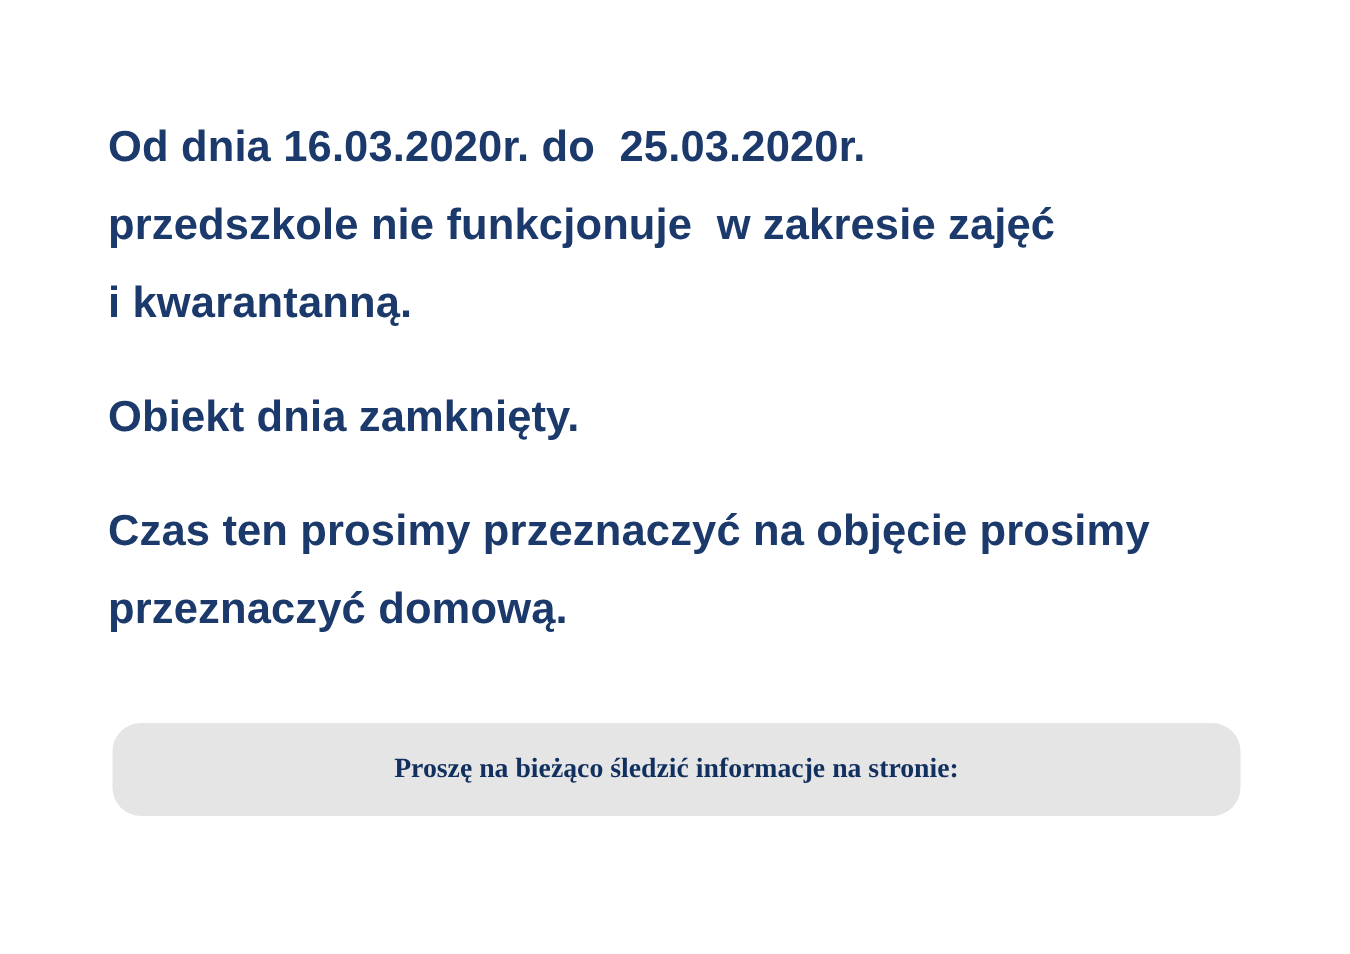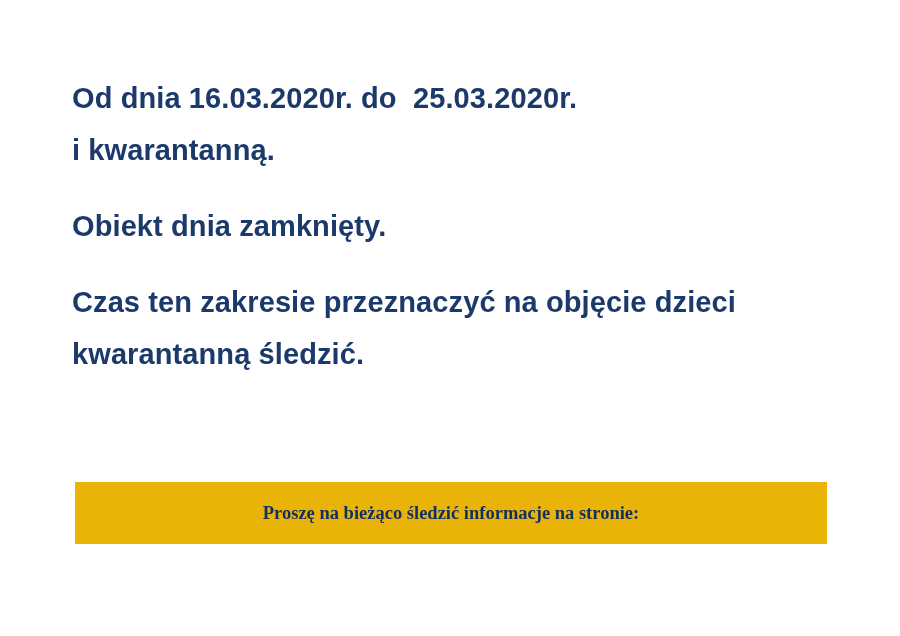--- a/index.html
+++ b/index.html
@@ -46,26 +46,27 @@
     display: block;
     white-space: pre-wrap;
   }
 
   .note-box {
     position: absolute;
     left: 75px;
     top: 482px;
     width: 752px;
     height: 62px;
-    background: #eab308;
+    background: #e5e5e5;
     box-sizing: border-box;
     display: flex;
     flex-direction: column;
     align-items: center;
     justify-content: center;
+    border-radius: 19px;
   }
 
   .note-line {
     display: block;
     color: #12305f;
     font-family: "Liberation Serif", serif;
     font-weight: bold;
     font-size: 18.5px;
     line-height: 26px;
     text-align: center;
@@ -74,30 +75,31 @@
 </style>
 </head>
 <body>
 
 <div class="announcement">
 
   <div class="body-text">
 
     <p class="para">
       <span class="para-line">Od dnia 16.03.2020r. do  25.03.2020r.</span>
+      <span class="para-line">przedszkole nie funkcjonuje  w zakresie zajęć</span>
       <span class="para-line">i kwarantanną.</span>
     </p>
 
     <p class="para">
       <span class="para-line">Obiekt dnia zamknięty.</span>
     </p>
 
     <p class="para">
-      <span class="para-line">Czas ten zakresie przeznaczyć na objęcie dzieci</span>
-      <span class="para-line">kwarantanną śledzić.</span>
+      <span class="para-line">Czas ten prosimy przeznaczyć na objęcie prosimy</span>
+      <span class="para-line">przeznaczyć domową.</span>
     </p>
 
   </div>
 
   <div class="note-box">
     <span class="note-line">Proszę na bieżąco śledzić informacje na stronie:</span>
   </div>
 
 </div>
 

